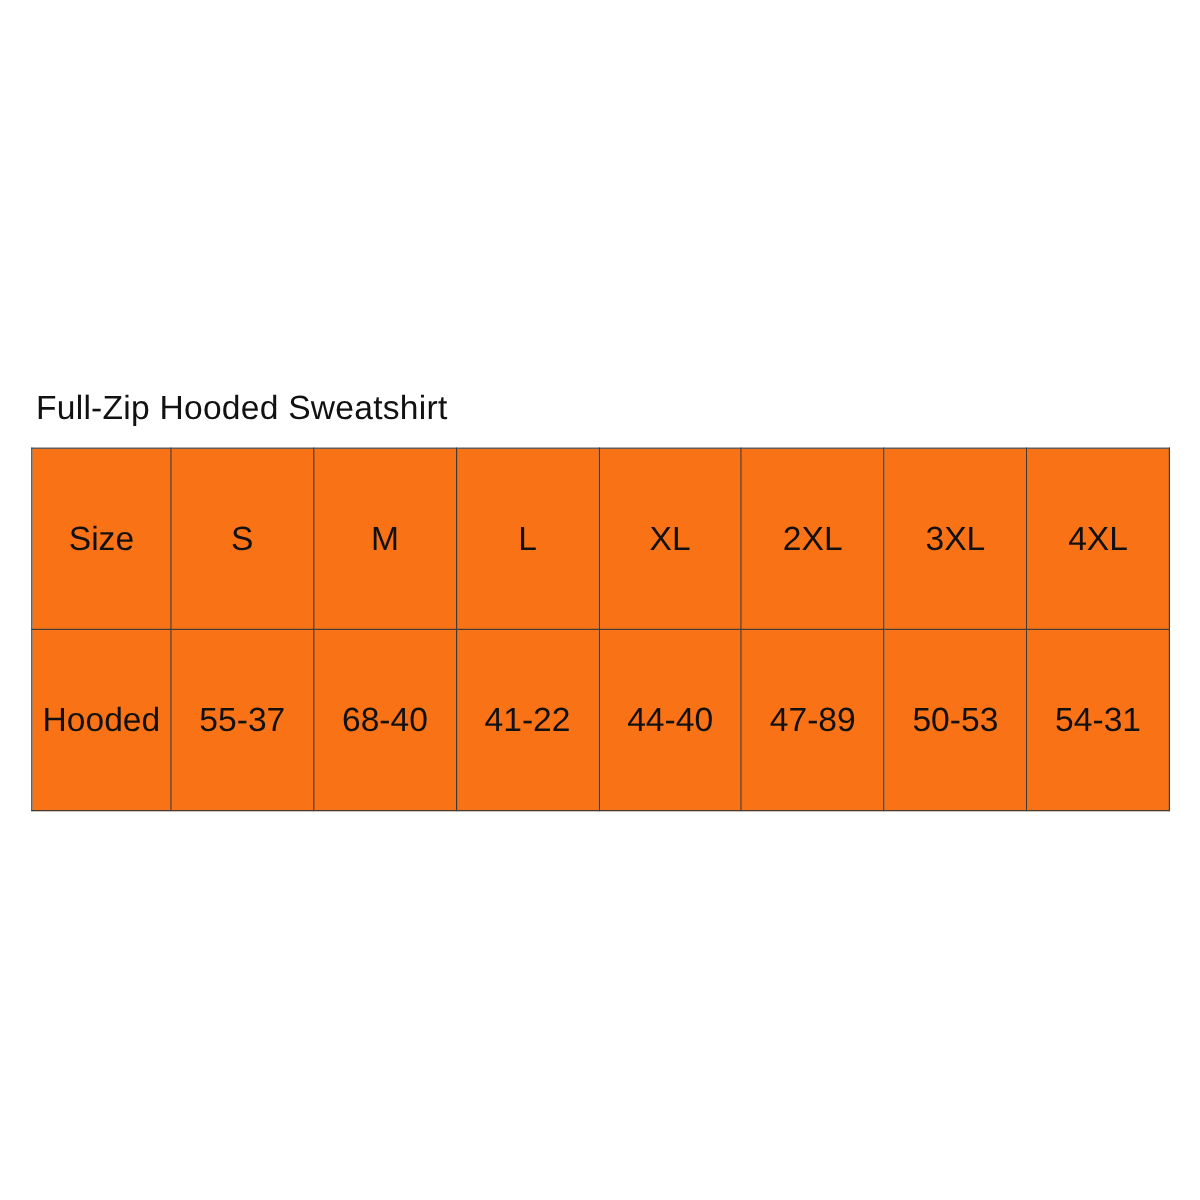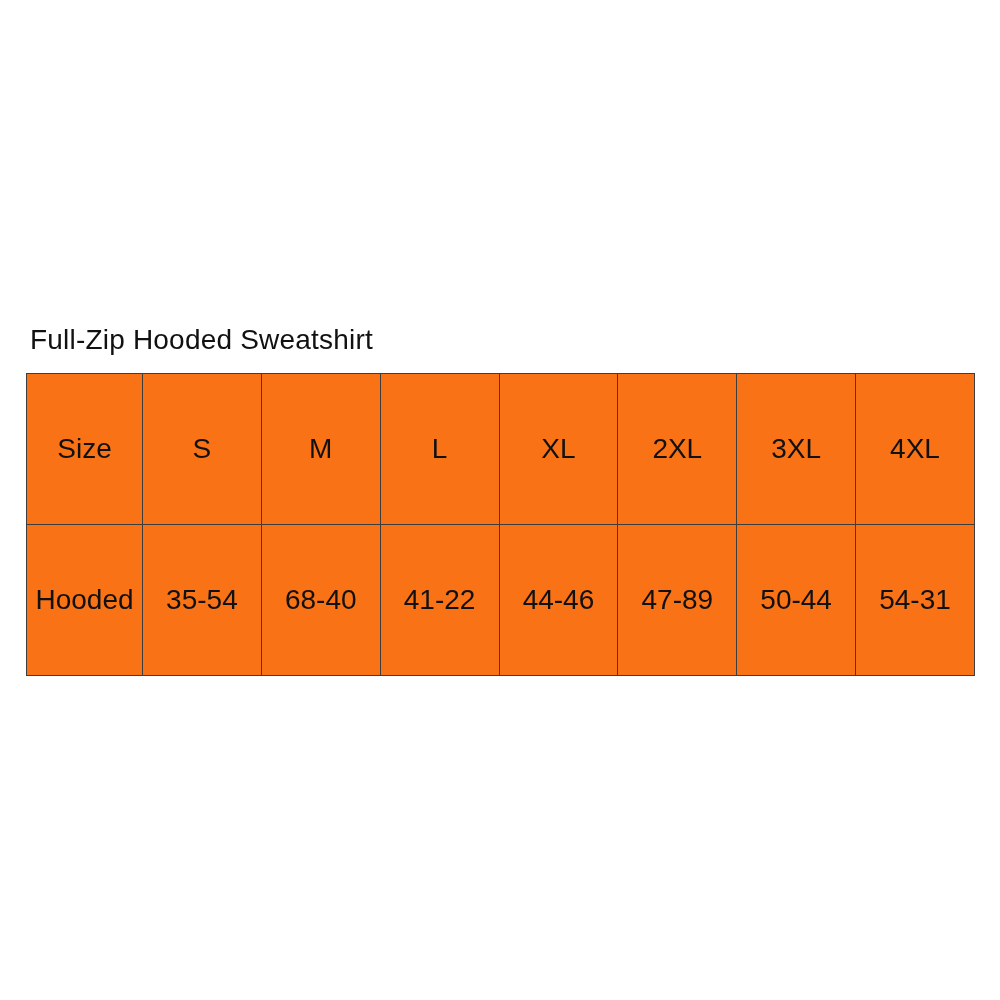--- a/index.html
+++ b/index.html
@@ -69,24 +69,24 @@
         <td>S</td>
         <td>M</td>
         <td>L</td>
         <td>XL</td>
         <td>2XL</td>
         <td>3XL</td>
         <td>4XL</td>
       </tr>
       <tr>
         <td>Hooded</td>
-        <td>35-54</td>
+        <td>55-37</td>
         <td>68-40</td>
         <td>41-22</td>
-        <td>44-46</td>
+        <td>44-40</td>
         <td>47-89</td>
-        <td>50-44</td>
+        <td>50-53</td>
         <td>54-31</td>
       </tr>
     </tbody>
   </table>
 
 </div>
 
 </body></html>

